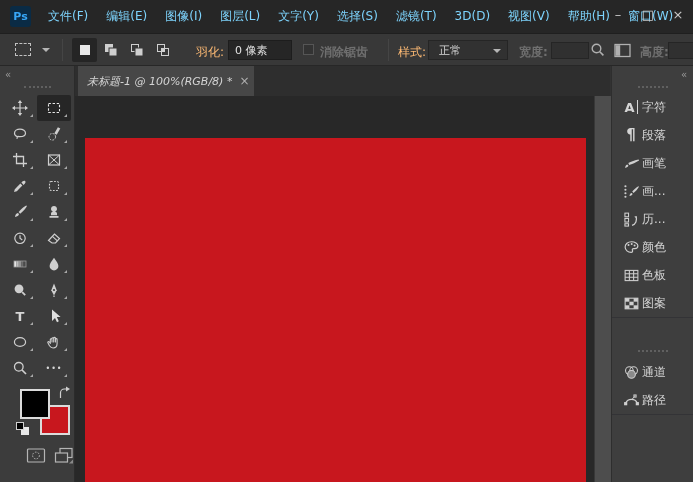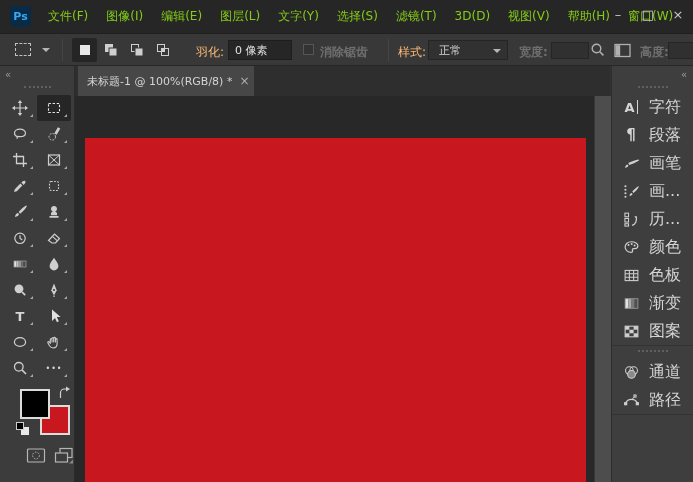--- a/index.html
+++ b/index.html
@@ -5,21 +5,21 @@
   * { margin:0; padding:0; box-sizing:border-box; }
   html,body { width:693px; height:482px; overflow:hidden; }
   body { font-family:"DejaVu Sans","Liberation Sans",sans-serif; background:#323232; }
   #app { position:relative; width:693px; height:482px; background:#323232; overflow:hidden; }
 
   
   .titlebar { position:absolute; left:0; top:0; width:693px; height:33px; background:#262626; display:flex; align-items:center; }
   .pslogo { width:21px; height:21px; margin-left:10px; border-radius:3px; background:#0a2b45; color:#37a6f7;
             font-size:11px; font-weight:bold; display:flex; align-items:center; justify-content:center; }
   .menus { display:flex; margin-left:8px; }
-  .menu-item { color:#84cc16; font-size:12px; padding:0 9px; line-height:33px; cursor:default; }
+  .menu-item { color:#7dd3fc; font-size:12px; padding:0 9px; line-height:33px; cursor:default; }
   .winctl { position:absolute; top:0; right:0; height:33px; display:flex; }
   .winbtn { width:30px; height:28px; color:#c9c9c9; font-size:13px; display:flex; align-items:center; justify-content:center; }
 
   
   .optionsbar { position:absolute; left:0; top:33px; width:693px; height:33px; background:#383838;
                 border-top:1px solid #1f1f1f; border-bottom:1px solid #272727; }
   .optionsbar .abs { position:absolute; }
   .preset-box { left:15px; top:9px; width:16px; height:13px; border:1px dashed #c2c2c2; }
   .caret { width:0; height:0; border-left:4px solid transparent; border-right:4px solid transparent; border-top:4px solid #b5b5b5; }
   .preset-caret { left:42px; top:14px; }
@@ -57,49 +57,49 @@
   .mini-default .w { position:absolute; left:5px; top:5px; width:8px; height:8px; background:#e8e8e8; }
   .mini-default .b { position:absolute; left:0; top:0; width:8px; height:8px; background:#000; border:1px solid #cfcfcf; }
   .swap-arrows { position:absolute; left:44px; top:0; }
 
   .bottom-tools { position:absolute; left:0; top:381px; width:75px; }
   .bt { position:absolute; top:0; }
 
   
   .tabbar { position:absolute; left:75px; top:66px; width:535px; height:30px; background:#2e2e2e; }
   .tab { position:absolute; left:3px; top:0; height:30px; width:176px; background:#474747; display:flex; align-items:center; }
-  .tab-title { color:#d4d4d4; font-size:11px; padding-left:9px; white-space:nowrap; }
+  .tab-title { color:#d4d4d4; font-size:11px; padding-left:9px; white-space:nowrap;font-style:italic; }
   .tab-close { color:#b0b0b0; font-size:12px; margin-left:7px; }
 
   
   .canvasarea { position:absolute; left:75px; top:96px; width:519px; height:386px; background:#282828; }
   .canvas-doc { position:absolute; left:10px; top:42px; width:501px; height:344px; }
   .gutter { position:absolute; left:594px; top:96px; width:17px; height:386px; background:#4d4d4d; border-left:1px solid #383838; }
 
   
   .rightpanel { position:absolute; left:611px; top:66px; width:82px; height:416px; background:#3e3e3e; border-left:1px solid #2e2e2e; }
   .pgroup { position:absolute; left:0; width:82px; border-bottom:1px solid #333336; }
   .prow { height:28px; display:flex; align-items:center; }
   .prow .picon { width:18px; height:18px; margin-left:10px; display:flex; align-items:center; justify-content:center; }
-  .prow .plabel { color:#d4d4d4; font-size:16px; margin-left:9px; white-space:nowrap; }
+  .prow .plabel { color:#d4d4d4; font-size:12px; margin-left:2px; white-space:nowrap; }
   .char-icon { color:#d4d4d4; font-size:13px; font-weight:bold; display:flex; align-items:center; }
   .char-bar { width:1px; height:14px; background:#d4d4d4; margin-left:2px; }
   .para-icon { color:#d4d4d4; font-size:15px; font-weight:bold; }
 </style>
 </head>
 <body>
 
 <div id="app">
 
   <div class="titlebar">
     <div class="pslogo">Ps</div>
     <div class="menus">
       <span class="menu-item">文件(F)</span>
+      <span class="menu-item">编辑(E)</span>
       <span class="menu-item">图像(I)</span>
-      <span class="menu-item">编辑(E)</span>
       <span class="menu-item">图层(L)</span>
       <span class="menu-item">文字(Y)</span>
       <span class="menu-item">选择(S)</span>
       <span class="menu-item">滤镜(T)</span>
       <span class="menu-item">3D(D)</span>
       <span class="menu-item">视图(V)</span>
       <span class="menu-item">帮助(H)</span>
       <span class="menu-item">窗口(W)</span>
     </div>
     <div class="winctl">
@@ -431,32 +431,20 @@
           <svg width="17" height="17" viewBox="0 0 16 16">
             <rect x="2" y="3.2" width="12" height="9.6" fill="none" stroke="#cfcfcf"></rect>
             <path d="M2 6.4h12M2 9.6h12M6 3.2v9.6M10 3.2v9.6" stroke="#cfcfcf"></path>
           </svg>
         </span>
         <span class="plabel">色板</span>
       </div>
       <div class="prow">
         <span class="picon">
           <svg width="17" height="17" viewBox="0 0 16 16">
-            <rect x="2" y="3.5" width="3" height="9" fill="#e2e2e2"></rect>
-              <rect x="5" y="3.5" width="3" height="9" fill="#ababab"></rect>
-            <rect x="8" y="3.5" width="3" height="9" fill="#7a7a7a"></rect>
-              <rect x="11" y="3.5" width="3" height="9" fill="#4f4f4f"></rect>
-            <rect x="2" y="3.5" width="12" height="9" fill="none" stroke="#9a9a9a" stroke-width=".8"></rect>
-          </svg>
-        </span>
-        <span class="plabel">渐变</span>
-      </div>
-      <div class="prow">
-        <span class="picon">
-          <svg width="17" height="17" viewBox="0 0 16 16">
             <rect x="2" y="3" width="12" height="10" fill="none" stroke="#cfcfcf"></rect>
             <rect x="2" y="3" width="4" height="3.3" fill="#cfcfcf"></rect>
               <rect x="10" y="3" width="4" height="3.3" fill="#cfcfcf"></rect>
             <rect x="6" y="6.3" width="4" height="3.4" fill="#cfcfcf"></rect>
             <rect x="2" y="9.7" width="4" height="3.3" fill="#cfcfcf"></rect>
               <rect x="10" y="9.7" width="4" height="3.3" fill="#cfcfcf"></rect>
           </svg>
         </span>
         <span class="plabel">图案</span>
       </div>

